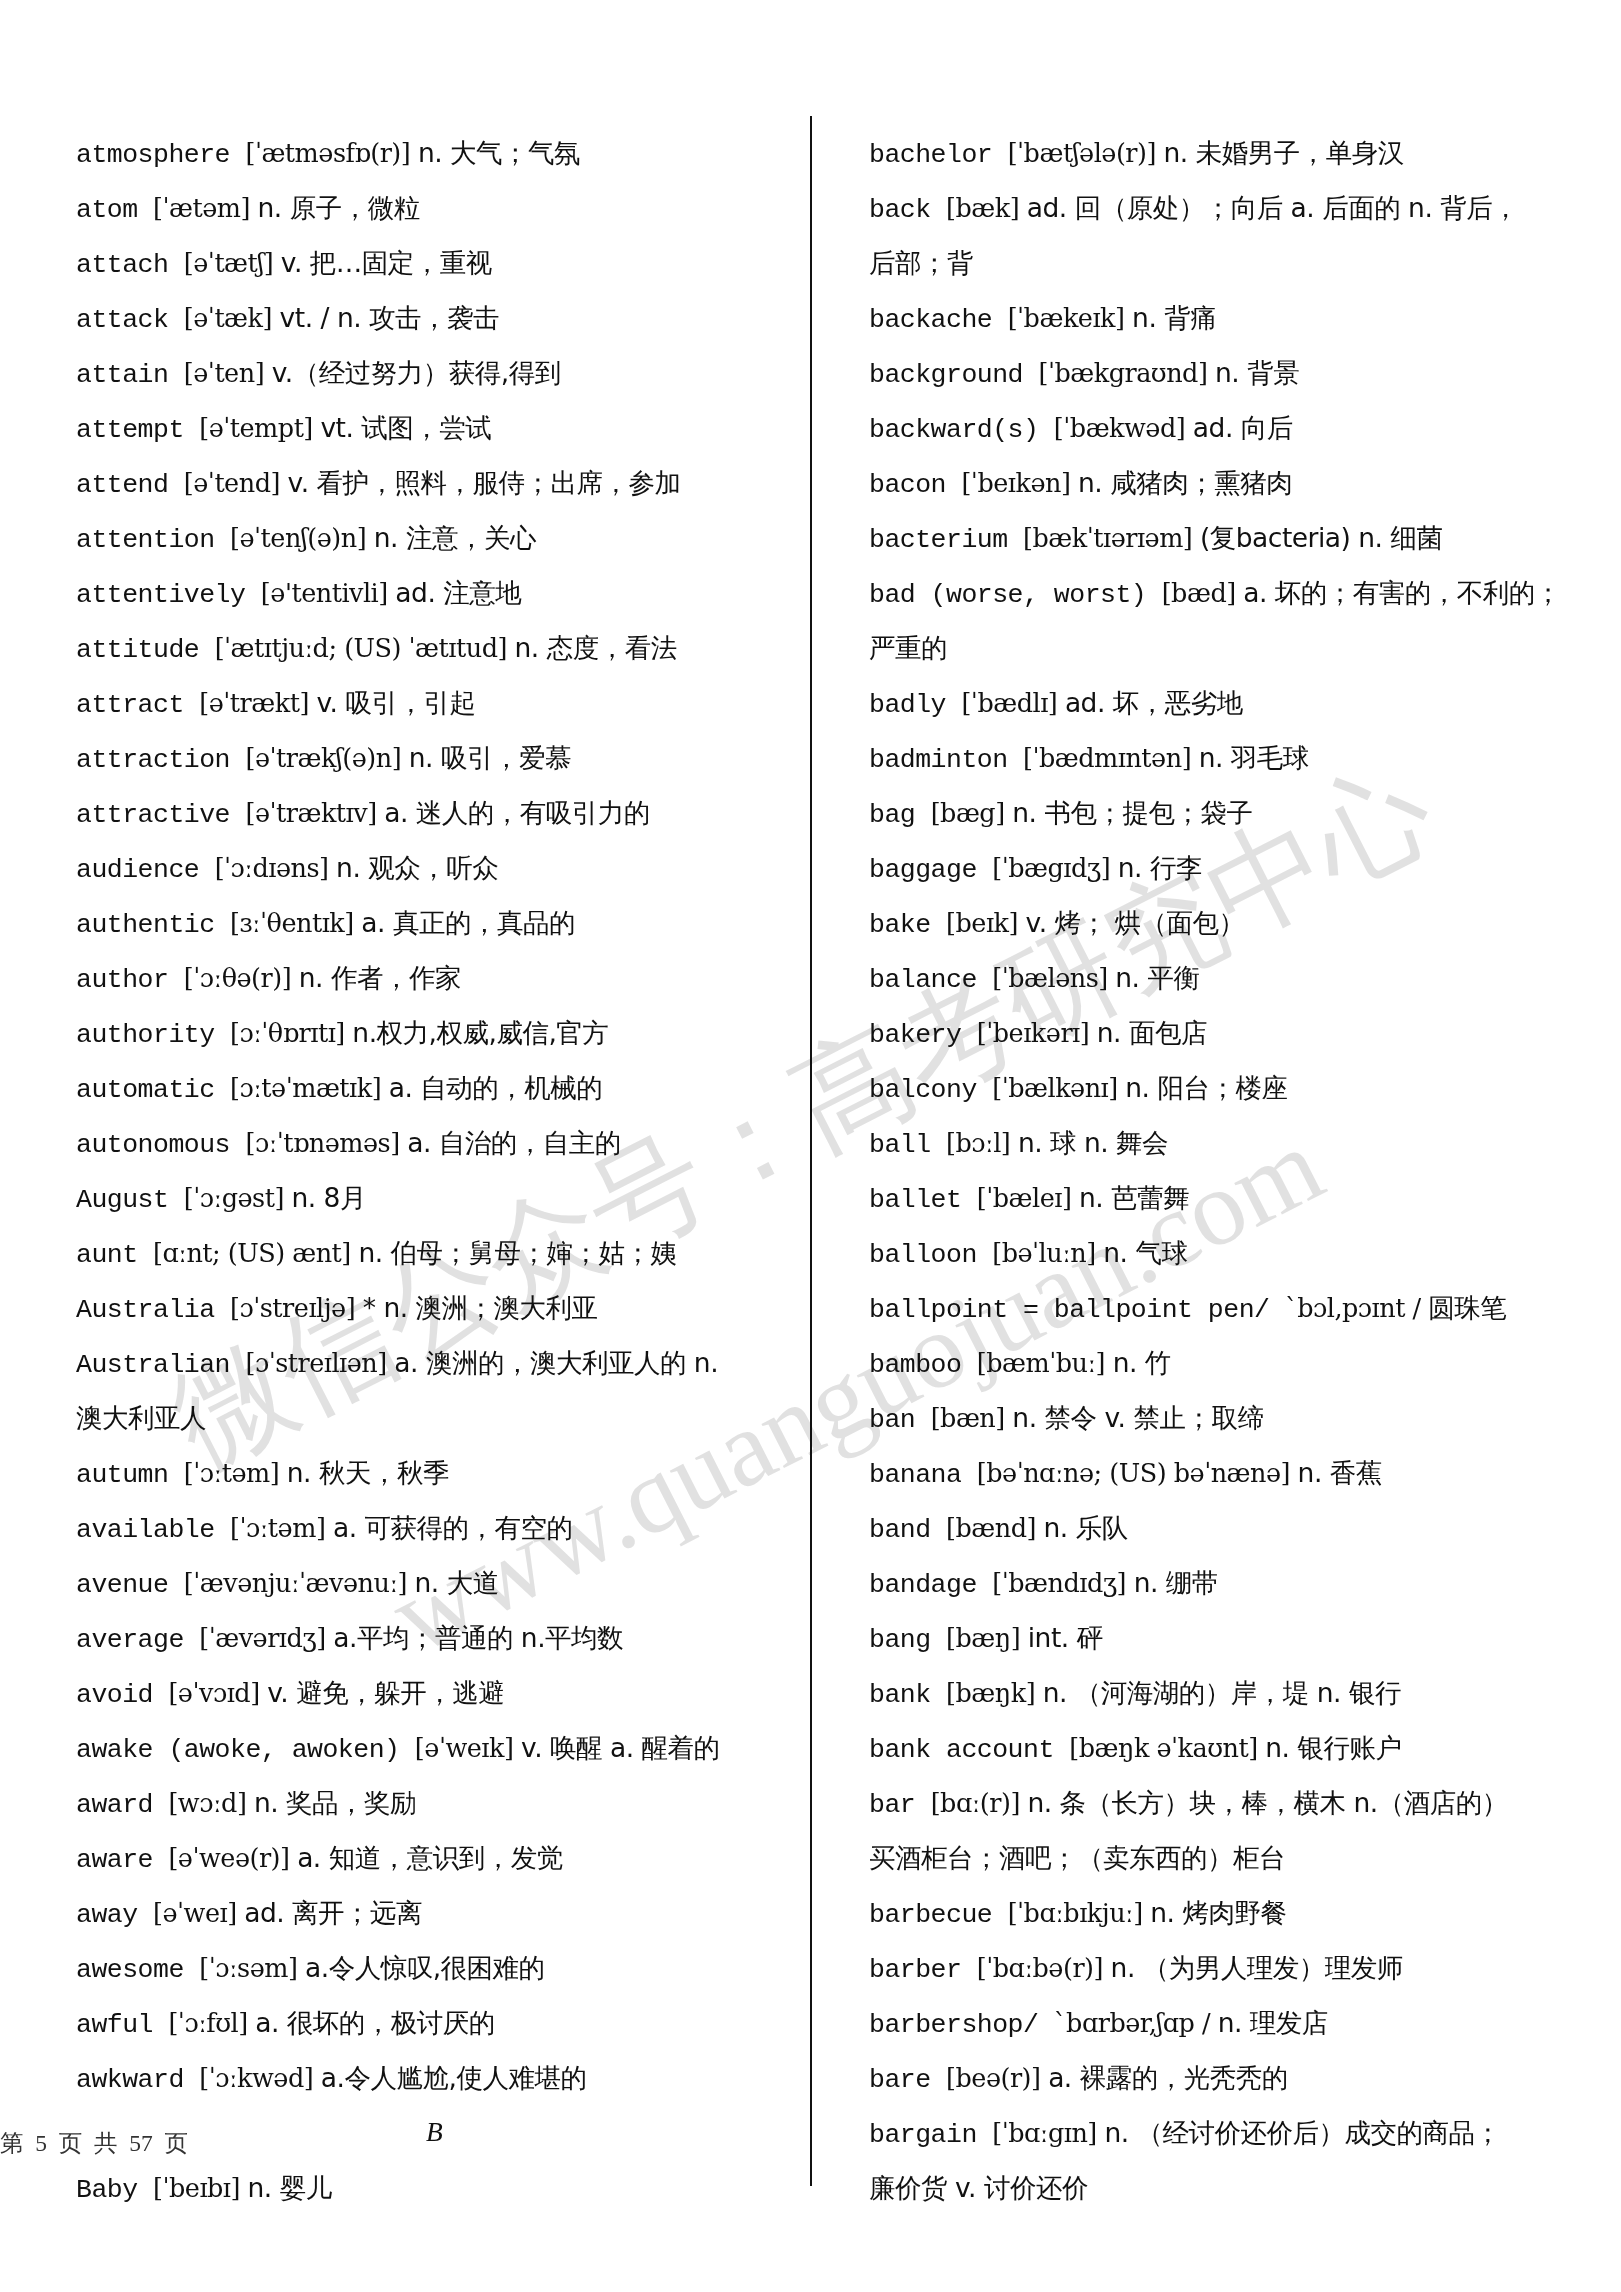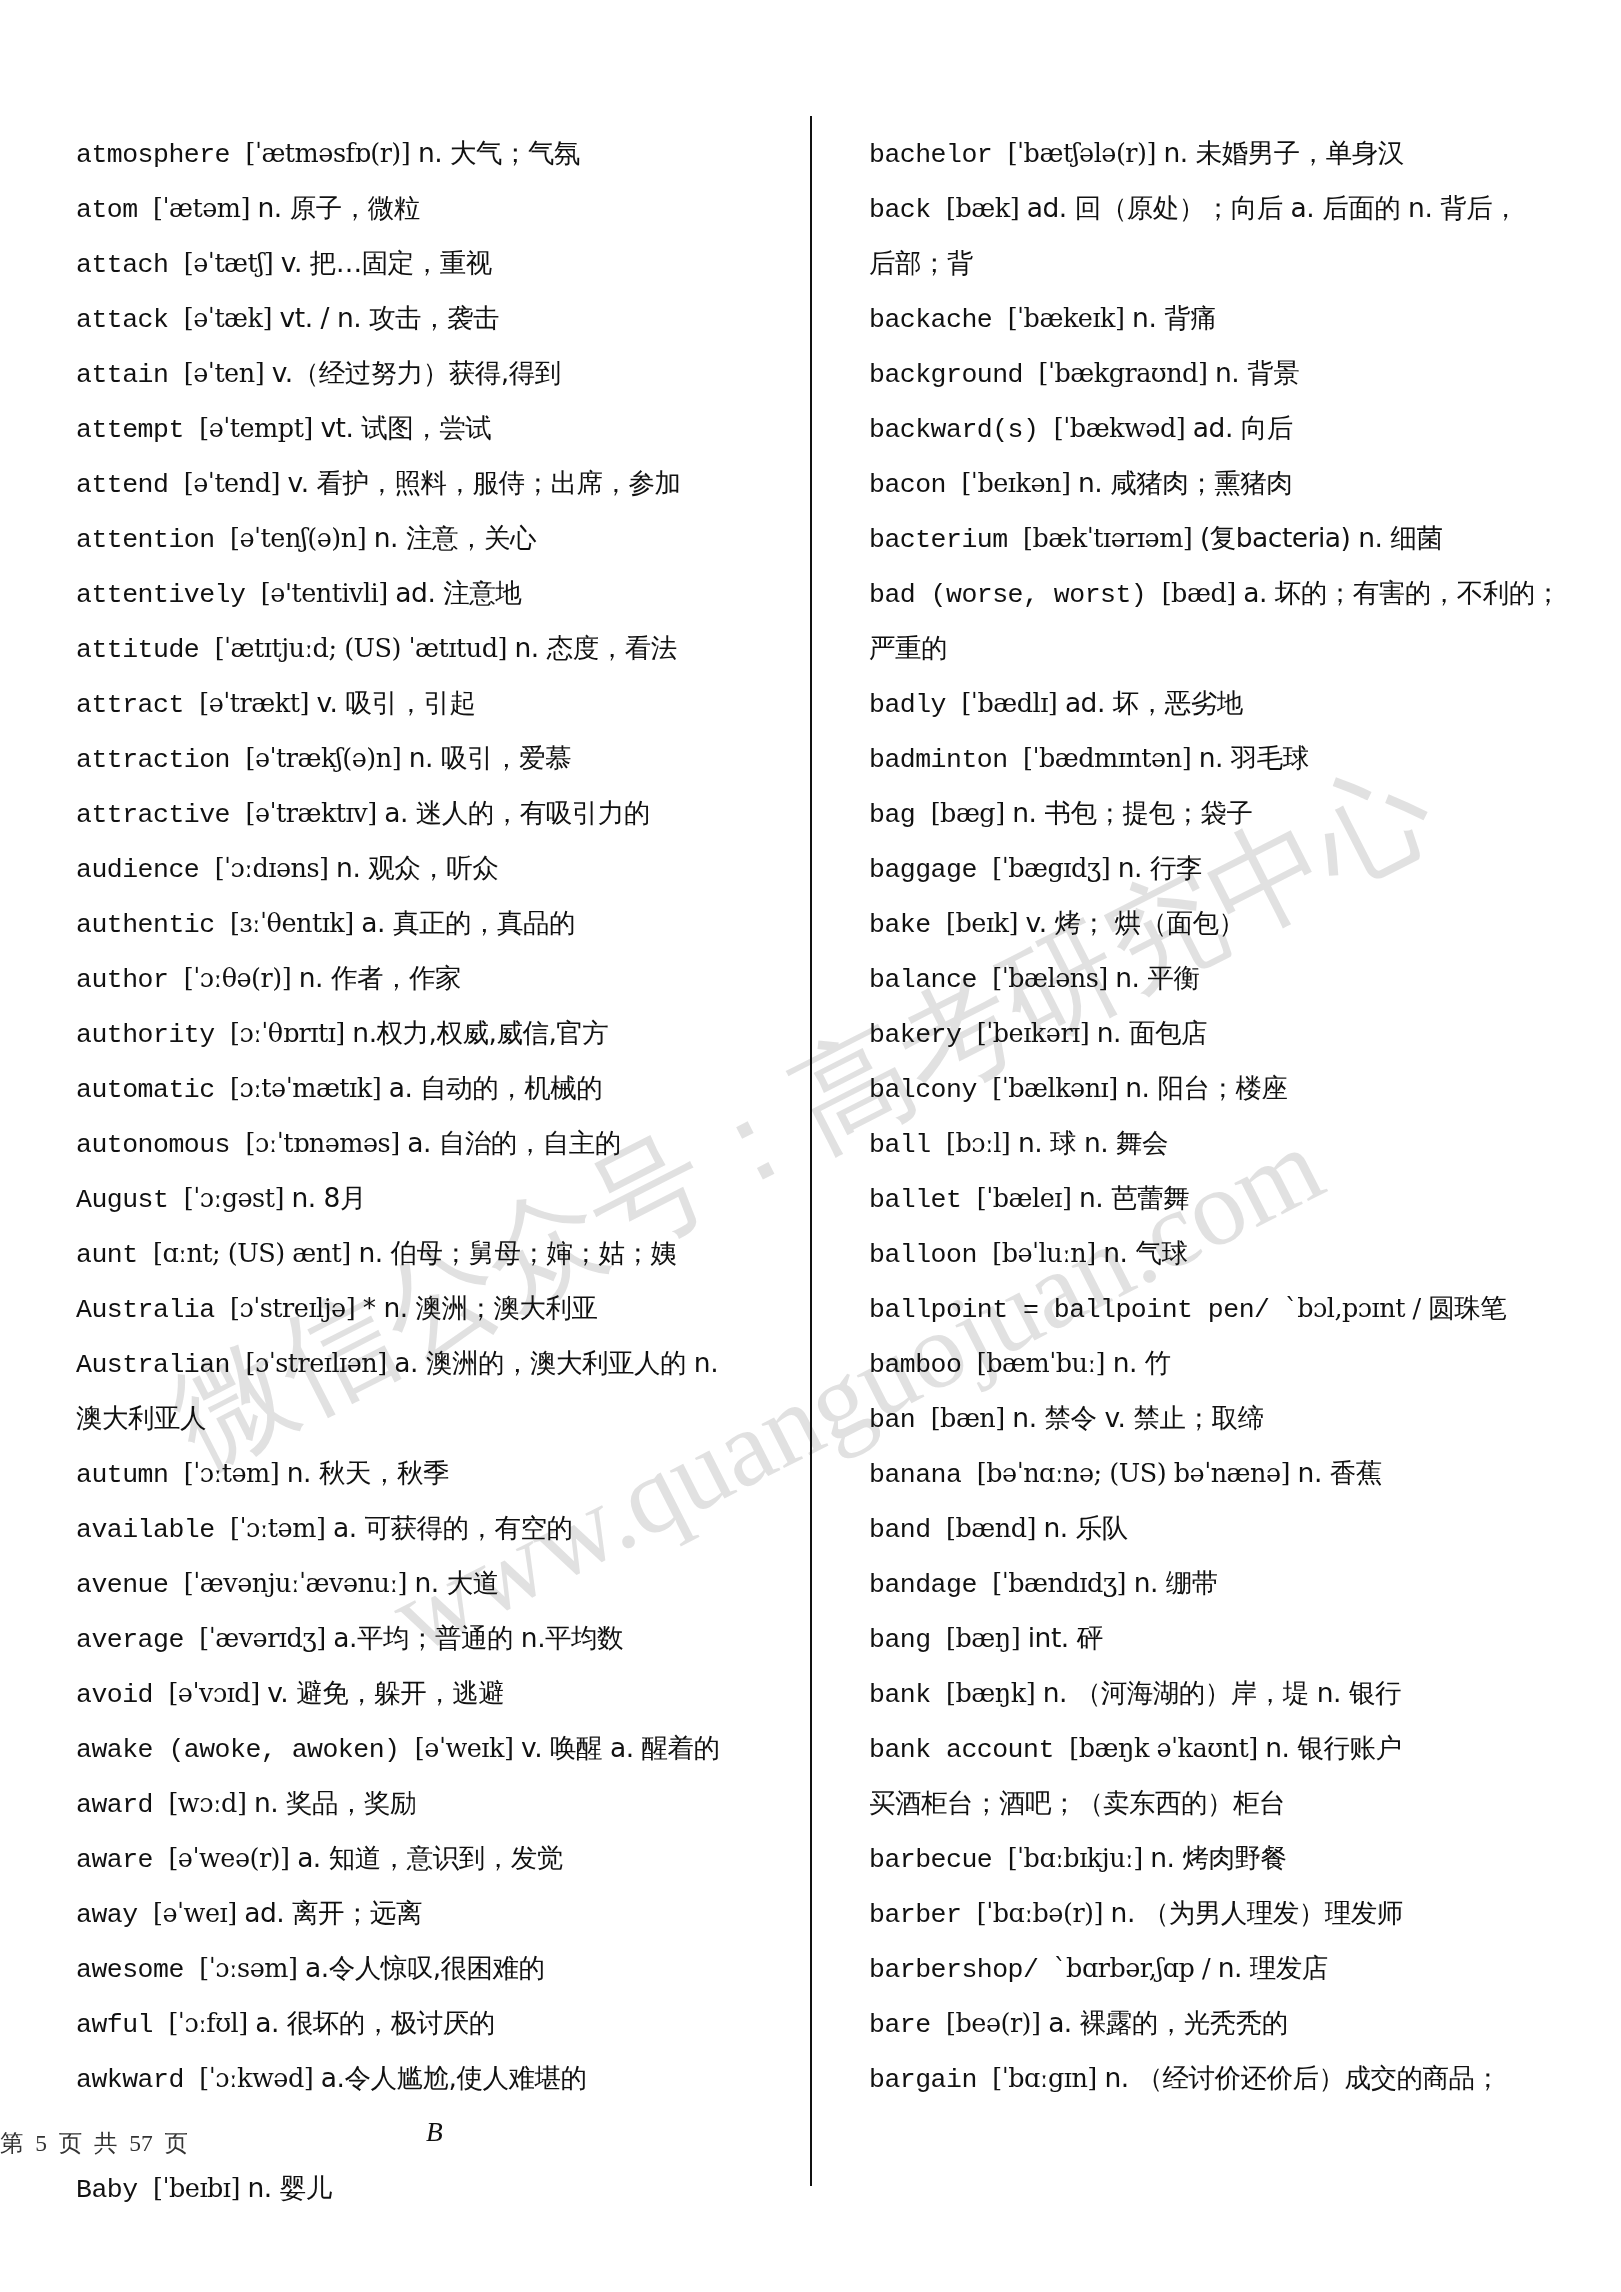--- a/index.html
+++ b/index.html
@@ -371,20 +371,25 @@
     <span class="w">bank  </span>
     <span class="p">[bæŋk] </span>
     <span class="d">n. （河海湖的）岸，堤 n. 银行</span>
   </div>
       <div class="line">
     <span class="w">bank account  </span>
     <span class="p">[bæŋk əˈkaʊnt] </span>
     <span class="d">n. 银行账户</span>
   </div>
       <div class="line">
+    <span class="w">bar  </span>
+    <span class="p">[bɑː(r)] </span>
+    <span class="d">n. 条（长方）块，棒，横木 n.（酒店的）</span>
+  </div>
+      <div class="line">
     <span class="w"></span>
     <span class="p"></span>
     <span class="d">买酒柜台；酒吧；（卖东西的）柜台</span>
   </div>
       <div class="line">
     <span class="w">barbecue  </span>
     <span class="p">[ˈbɑːbɪkjuː] </span>
     <span class="d">n. 烤肉野餐</span>
   </div>
       <div class="line">
@@ -400,17 +405,22 @@
       <div class="line">
     <span class="w">bare  </span>
     <span class="p">[beə(r)] </span>
     <span class="d">a. 裸露的，光秃秃的</span>
   </div>
       <div class="line">
     <span class="w">bargain  </span>
     <span class="p">[ˈbɑːgɪn] </span>
     <span class="d">n. （经讨价还价后）成交的商品；</span>
   </div>
+      <div class="line">
+    <span class="w"></span>
+    <span class="p"></span>
+    <span class="d">廉价货 v. 讨价还价</span>
+  </div>
     </div>
 
   <div class="footer">第 5 页 共 57 页</div>
 </div>
 
 
 </body></html>

